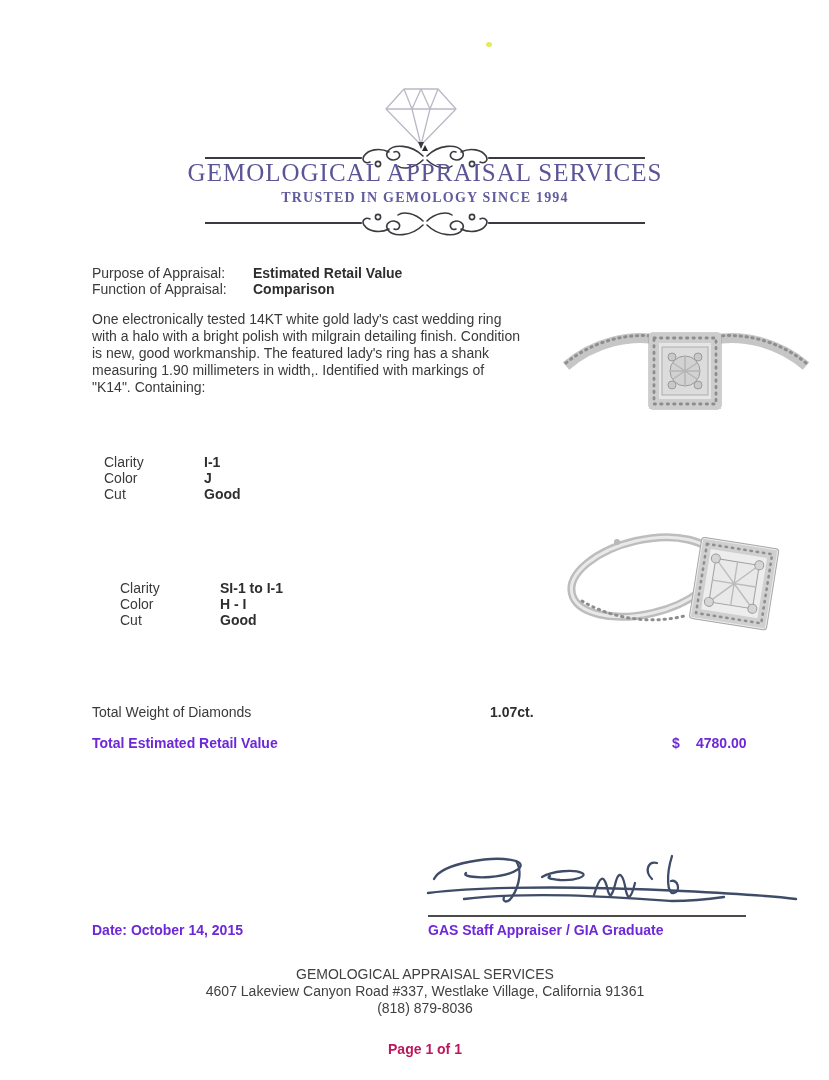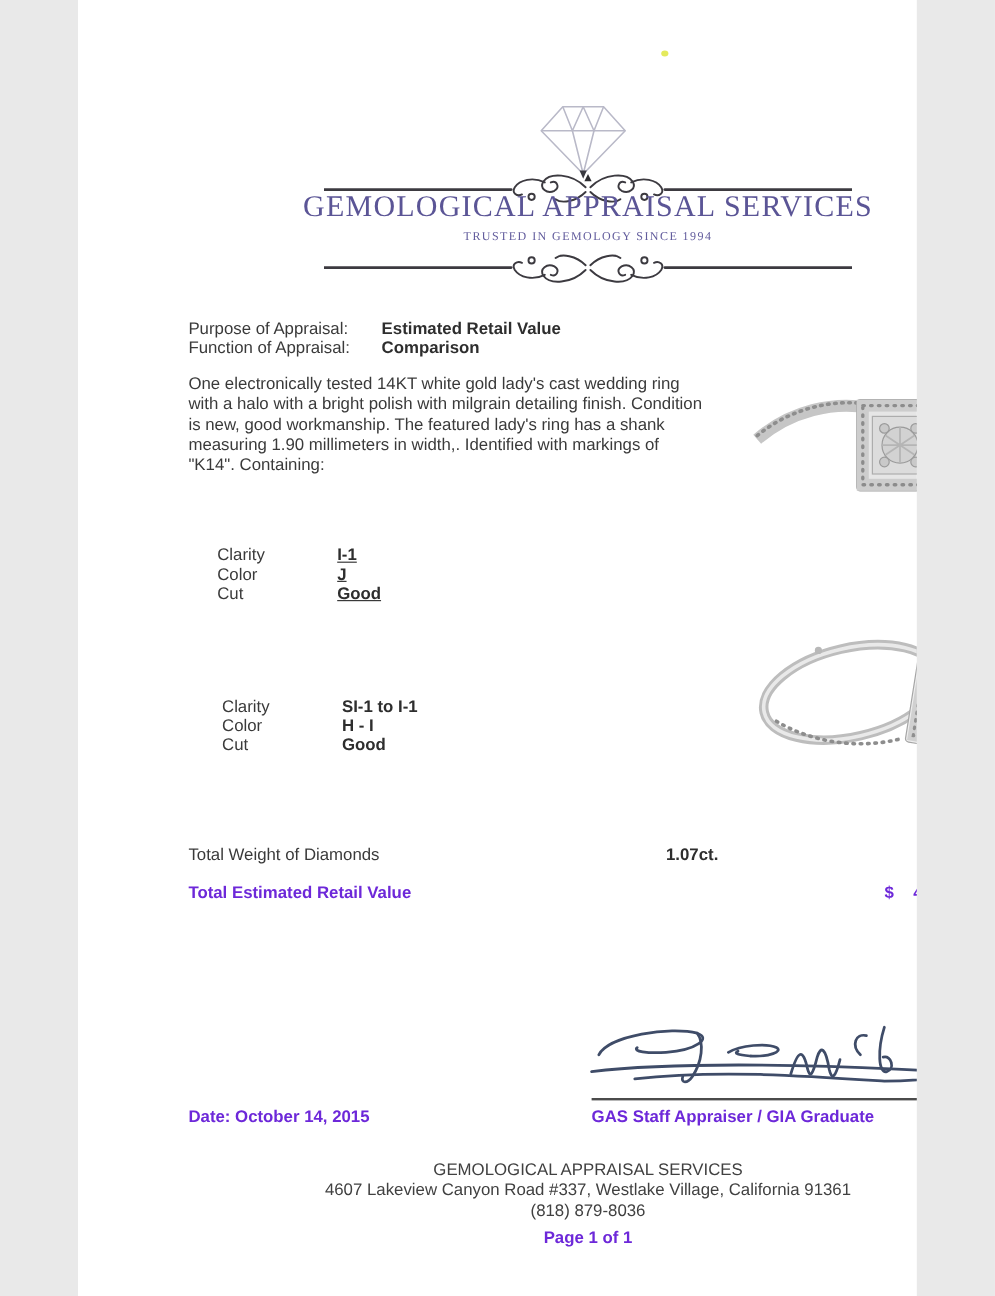--- a/index.html
+++ b/index.html
@@ -1,47 +1,47 @@
 <!DOCTYPE html>
 <html><head>
 <meta charset="utf-8">
 <style>
   html,body{margin:0;padding:0;background:#e9e9e9;}
   .page{
-    position:relative;width:699px;height:1080px;margin:0 auto;
+    position:relative;width:829px;height:1080px;margin:0 auto;
     background:#ffffff;overflow:hidden;
     font-family:"Liberation Sans","DejaVu Sans",sans-serif;
     color:#3a3a3a;font-size:14px;line-height:17px;
   }
   .abs{position:absolute;}
   .speck{width:6px;height:5px;border-radius:50%;background:#e4ea5c;filter:blur(0.6px);}
   
   .title{
     left:20px;top:159px;width:810px;text-align:center;
     font-family:"Liberation Serif","DejaVu Serif",serif;
     font-size:25px;line-height:28px;letter-spacing:1px;color:#5b5596;font-weight:400;margin:0;
   }
   .tagline{
     left:20px;top:189px;width:810px;text-align:center;
     font-family:"Liberation Serif","DejaVu Serif",serif;
-    font-size:10px;letter-spacing:1.2px;color:#615b9c;
+    font-size:14px;letter-spacing:1.2px;color:#615b9c;font-weight:bold;
   }
   .divider-bottom{transform:scaleY(-1);}
   
   .label-col{display:inline-block;width:161px;}
   .val{font-weight:bold;color:#2e2e2e;}
   .para{width:468px;white-space:pre-line;}
   .grade-row{height:16px;}
   .grade-label{display:inline-block;width:100px;}
   .tot-label{display:inline-block;width:398px;}
   .bold{font-weight:bold;color:#6d28d9;}
   .sig-line{width:318px;height:2px;background:#4b4b4b;}
   .footer{left:20px;top:966px;width:810px;text-align:center;color:#414141;}
   .footer div{line-height:17px;}
-  .footer .page-num{margin-top:6px;font-weight:bold;color:#6d28d9;}
+  .footer .page-num{margin-top:24px;font-weight:bold;color:#be185d;}
 </style>
 </head>
 <body>
 
 <div class="page">
 
   <div class="abs speck" style="left:486px;top:42px;"></div>
 
   <div class="abs" style="left:381px;top:82px;">
     <svg width="80" height="68" viewBox="0 0 80 68">
@@ -120,21 +120,21 @@
         <circle cx="125" cy="71" r="15" fill="#d2d2d2" stroke="#9b9b9b"></circle>
         <path d="M113,63 L137,79 M137,63 L113,79 M125,56 V86 M110,71 H140" stroke="#b5b5b5" stroke-width="1.5"></path>
         <circle cx="112" cy="57" r="4" fill="#c9c9c9" stroke="#9b9b9b"></circle>
         <circle cx="138" cy="57" r="4" fill="#c9c9c9" stroke="#9b9b9b"></circle>
         <circle cx="112" cy="85" r="4" fill="#c9c9c9" stroke="#9b9b9b"></circle>
         <circle cx="138" cy="85" r="4" fill="#c9c9c9" stroke="#9b9b9b"></circle>
       </g>
     </svg>
   </div>
 
-  <div class="abs" style="left:116px;top:454px;text-decoration:underline;">
+  <div class="abs" style="left:104px;top:454px;">
     <div class="grade-row"><span class="grade-label">Clarity</span><span class="val">I-1</span></div>
     <div class="grade-row"><span class="grade-label">Color</span><span class="val">J</span></div>
     <div class="grade-row"><span class="grade-label">Cut</span><span class="val">Good</span></div>
   </div>
 
   <div class="abs" style="left:120px;top:580px;">
     <div class="grade-row"><span class="grade-label">Clarity</span><span class="val">SI-1 to I-1</span></div>
     <div class="grade-row"><span class="grade-label">Color</span><span class="val">H - I</span></div>
     <div class="grade-row"><span class="grade-label">Cut</span><span class="val">Good</span></div>
   </div>

